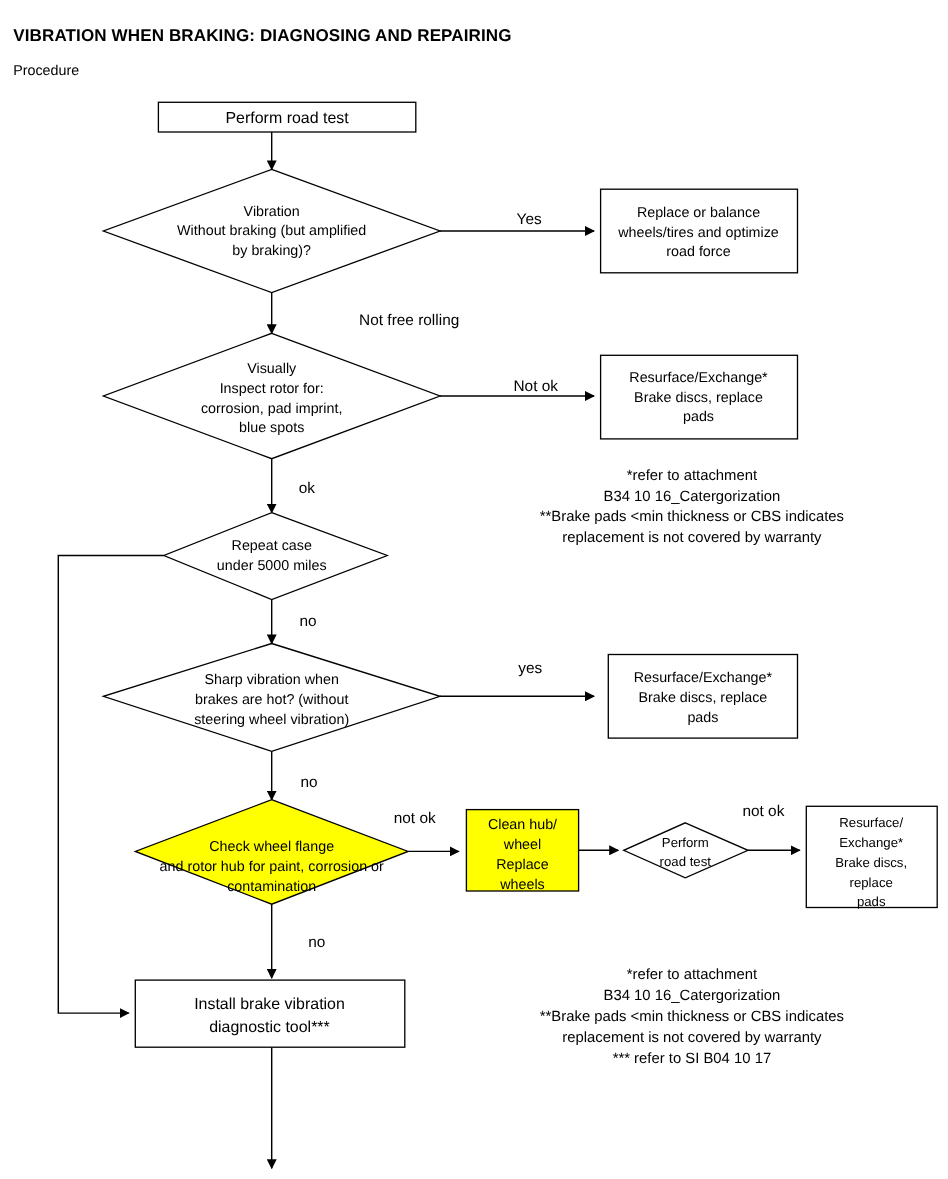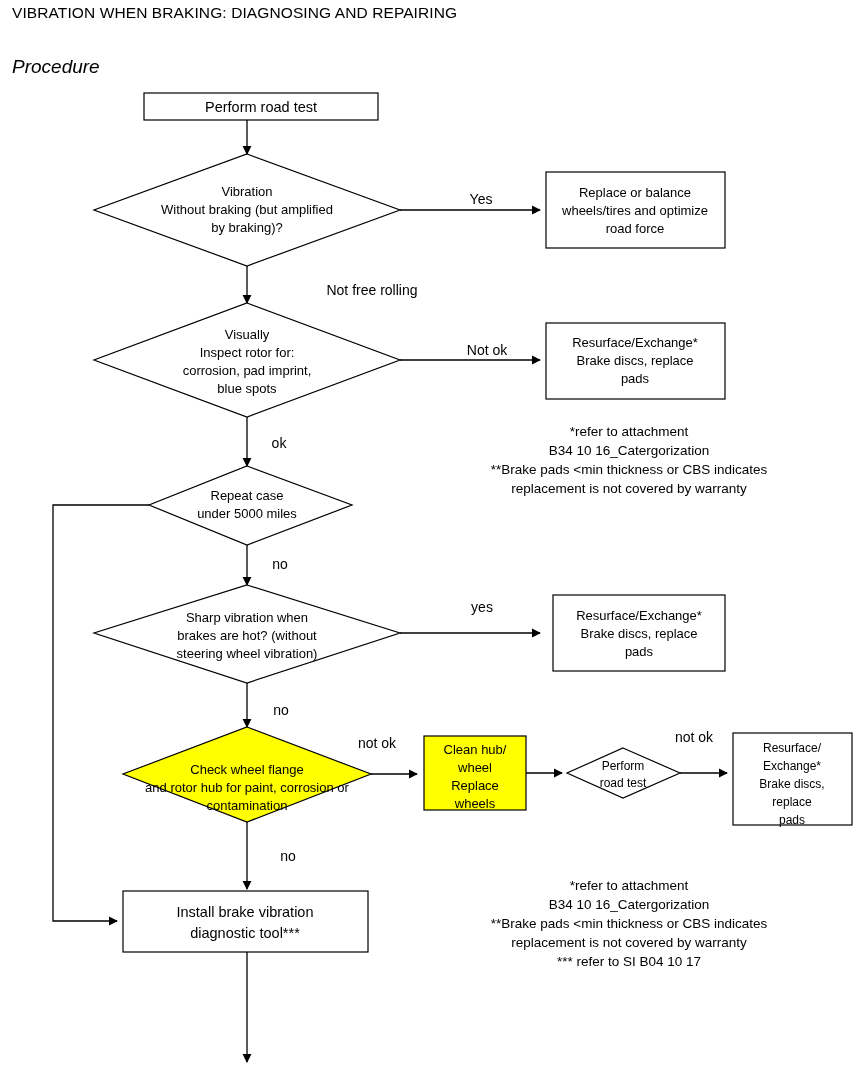--- a/index.html
+++ b/index.html
@@ -11,31 +11,31 @@
     width: 862px;
     height: 1072px;
     position: relative;
     font-family: "Liberation Sans", sans-serif;
     color: #000000;
     overflow: hidden;
   }
   #doc-title {
     position: absolute;
     left: 12px;
-    top: 4px;
+    top: 24px;
     font-size: 15.5px;
     letter-spacing: 0.1px;
     white-space: nowrap;
+    font-weight: bold;
   }
   #section-label {
     position: absolute;
     left: 12px;
     top: 56px;
-    font-size: 19px;
-    font-style: italic;
+    font-size: 13px;
   }
   svg#flow {
     position: absolute;
     left: 0;
     top: 0;
     width: 862px;
     height: 1072px;
   }
   .shape-stroke {
     fill: #ffffff;

